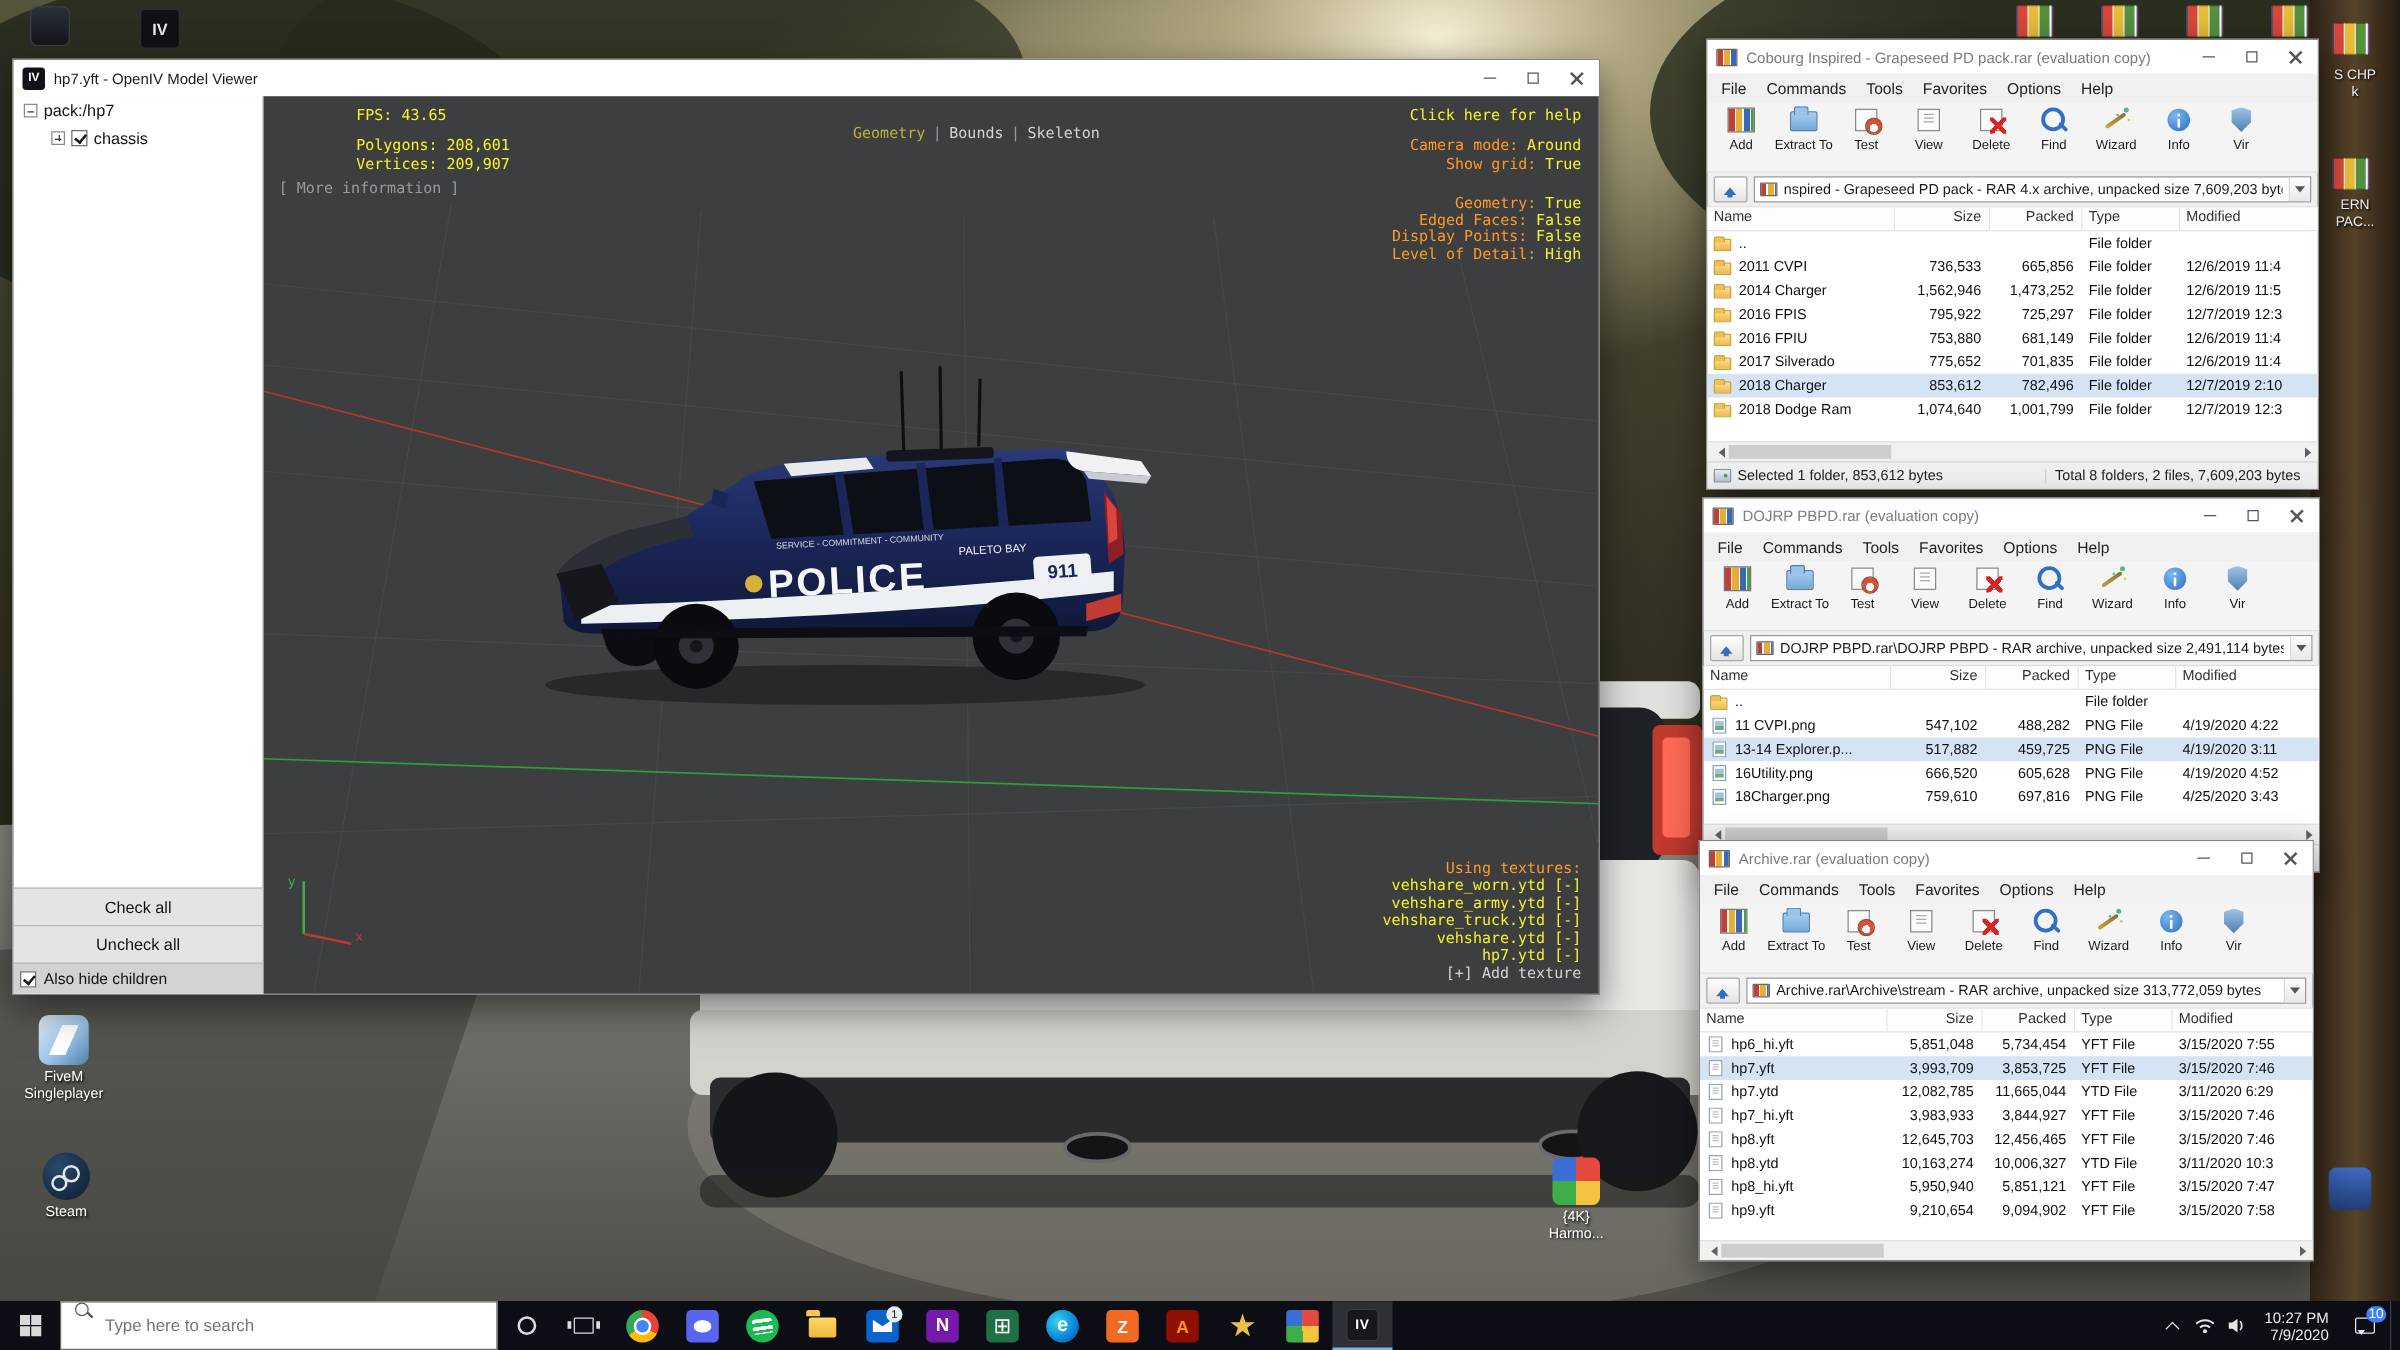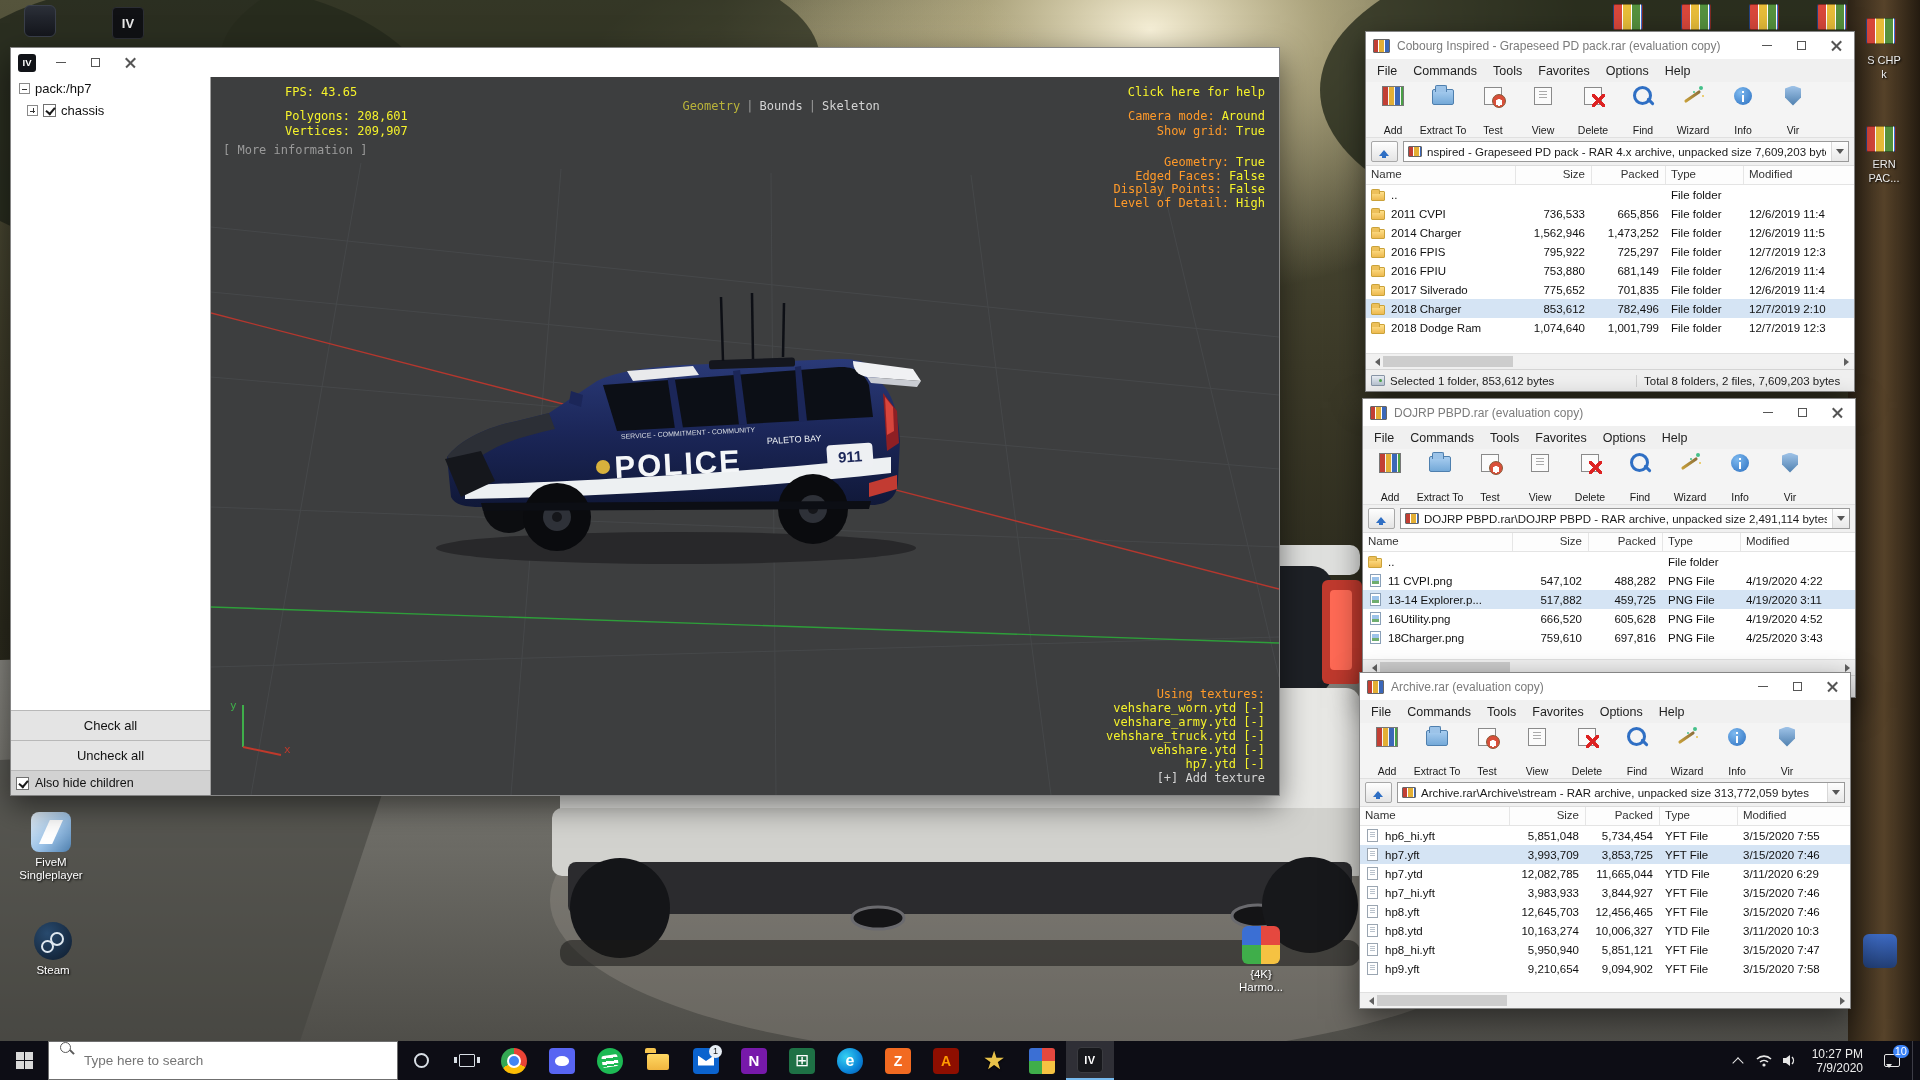--- a/index.html
+++ b/index.html
@@ -35,21 +35,21 @@
   .wg-x{position:relative;width:11px;height:11px}
   .wg-x::before,.wg-x::after{content:"";position:absolute;left:-1px;top:5px;width:13px;height:1.5px;background:#555}
   .wg-x::before{transform:rotate(45deg)}.wg-x::after{transform:rotate(-45deg)}
   
   .rarico{width:17px;height:14px;border:1px solid #666;border-radius:1px;flex:none;
     background:linear-gradient(90deg,#c23f34 0 4px,#fff 4px 5px,#e3af35 5px 10px,#fff 10px 11px,#3b67b8 11px 17px)}
   .rarico.sm{width:14px;height:11px}
   .menubar{height:23px;display:flex;align-items:center;padding-left:3px;background:#f0f0f0;flex:none}
   .menuitem{padding:2px 8px;font-size:12.5px;color:#222}
   .toolbar{height:56px;display:flex;align-items:center;padding:1px 2px;background:#f4f4f4;border-bottom:1px solid #e0e0e0;flex:none;overflow:hidden}
-  .tbtn{width:50px;height:52px;display:flex;flex-direction:column;align-items:center;justify-content:space-between;gap:2px;flex:none}
+  .tbtn{width:50px;height:52px;display:flex;flex-direction:column;align-items:center;justify-content:flex-start;gap:2px;flex:none}
   .tblabel{font-size:10.5px;color:#1a1a1a;white-space:nowrap}
   .tbicon{width:28px;height:24px;position:relative;display:block}
   .i-add::before{content:"";position:absolute;inset:2px 3px;border:1px solid #777;
     background:linear-gradient(90deg,#c23f34 0 5px,#f5f5f5 5px 6px,#e3af35 6px 11px,#f5f5f5 11px 12px,#3b67b8 12px 17px,#f5f5f5 17px 18px,#49a046 18px 23px)}
   .i-extract::before{content:"";position:absolute;inset:5px 3px 3px 3px;background:linear-gradient(#a8cdf0,#74a9d8);border:1px solid #4e7fae;border-radius:2px}
   .i-extract::after{content:"";position:absolute;left:6px;top:1px;width:10px;height:6px;background:#9cc3e8;border:1px solid #4e7fae;border-bottom:none;border-radius:2px 2px 0 0}
   .i-test::before{content:"";position:absolute;inset:3px 5px;background:#fbfbfb;border:1px solid #8a8a8a}
   .i-test::after{content:"";position:absolute;right:1px;bottom:0;width:12px;height:12px;border-radius:50%;border:1px solid #885533;background:radial-gradient(circle at 50% 62%,#fff 34%,#d94f3a 35%)}
   .i-view::before{content:"";position:absolute;inset:3px 5px;background:#fbfbfb;border:1px solid #8a8a8a}
   .i-view::after{content:"";position:absolute;left:10px;top:7px;width:8px;height:1px;background:#aaa;box-shadow:0 3px 0 #aaa,0 6px 0 #aaa}
@@ -107,21 +107,21 @@
   .st-right{width:218px;border-left:1px solid #cfcfcf;padding-left:7px;white-space:nowrap;overflow:hidden}
   .stico{width:14px;height:11px;background:linear-gradient(#e8edf3,#b9c4d2);border:1px solid #8895a6;border-radius:1px;margin:0 5px 0 5px;position:relative;flex:none}
   .stico::after{content:"";position:absolute;right:2px;top:3px;width:3px;height:3px;border-radius:50%;background:#49a046}
   
   #openiv .titlebar{height:29px}
   .oivico{width:18px;height:18px;background:#111318;border-radius:3px;color:#fff;display:flex;align-items:center;justify-content:center;flex:none}
   .oivico::after{content:"IV";font:700 9.5px "Liberation Sans",sans-serif}
   .oiv-body{flex:1;display:flex;min-height:0}
   .tree{width:200px;background:#fff;border-right:1px solid #a0a0a0;display:flex;flex-direction:column;flex:none}
   .tnode{display:flex;align-items:center;gap:5px;padding:4px 0 3px 8px;font-size:13px;color:#111}
-  .tnode.child{padding-left:16px}
+  .tnode.child{padding-left:30px}
   .exp{width:11px;height:11px;border:1px solid #8a8a8a;background:#fff;position:relative;flex:none}
   .exp::before{content:"";position:absolute;left:2px;right:2px;top:5px;height:1px;background:#333}
   .exp.plus::after{content:"";position:absolute;left:5px;top:2px;bottom:2px;width:1px;background:#333}
   .cb{width:13px;height:13px;border:1px solid #707070;background:#fff;position:relative;flex:none}
   .cb.checked::after{content:"";position:absolute;left:2px;top:2px;width:7px;height:4px;border-left:2px solid #1a1a1a;border-bottom:2px solid #1a1a1a;transform:rotate(-50deg)}
   .tree-fill{flex:1}
   .panel-btn{height:30px;border-top:1px solid #b8b8b8;background:#e4e4e4;display:flex;align-items:center;justify-content:center;font-size:13px;color:#111;flex:none}
   .panel-chk{height:25px;border-top:1px solid #b8b8b8;background:#d2d2d2;display:flex;align-items:center;gap:6px;padding-left:5px;font-size:12.5px;color:#111;flex:none}
   .viewport{flex:1;position:relative;background:#3d3e3f;overflow:hidden}
   .viewport svg{position:absolute}
@@ -272,20 +272,21 @@
     <span class="ic-4k"></span>
     <span class="desklabel"><span>{4K}</span><br><span>Harmo...</span></span>
   </div>
   <div class="deskicon" style="left:1852px;top:934px;width:56px">
     <span class="ic-partial"></span>
   </div>
 
   <section class="win" id="openiv" style="left:10px;top:47px;width:1270px;height:749px">
     <header class="titlebar">
       <span class="oivico"></span>
+      <span class="title dark">hp7.yft - OpenIV Model Viewer</span>
       <span class="winbtns">
         <span class="winbtn">
             <span class="wg-min"></span>
           </span>
         <span class="winbtn">
             <span class="wg-max"></span>
           </span>
         <span class="winbtn">
             <span class="wg-x"></span>
           </span>

